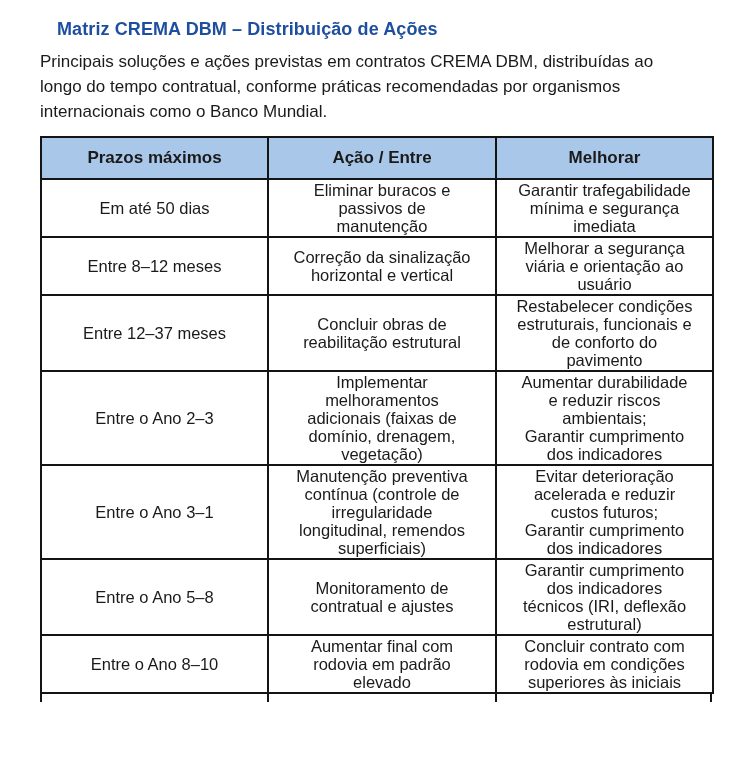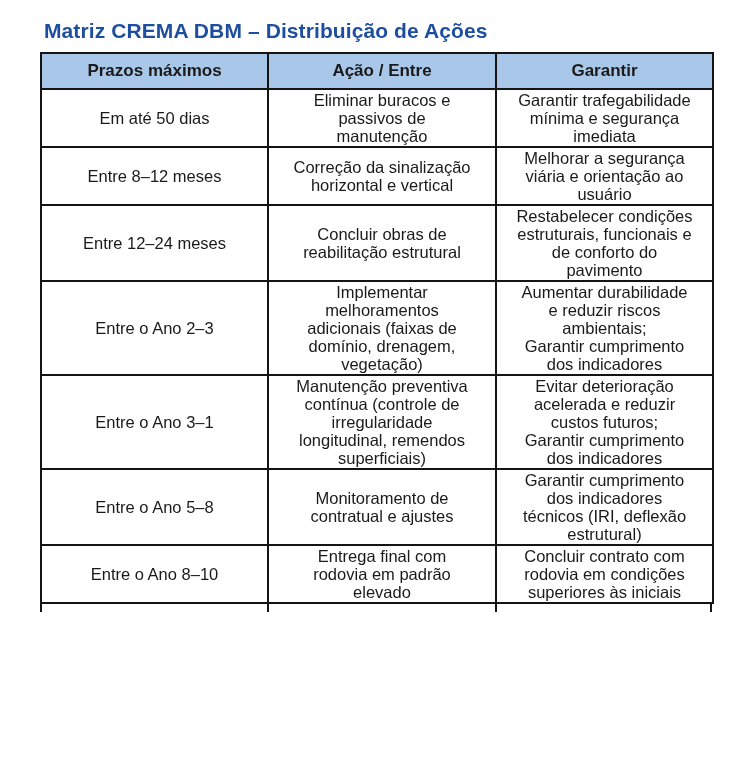--- a/index.html
+++ b/index.html
@@ -13,22 +13,22 @@
     margin: 0; padding: 0;
     background: #ffffff;
     width: 750px; height: 770px;
     font-family: "Liberation Sans", sans-serif;
     color: var(--text-color);
     overflow: hidden;
   }
   .page { padding: 19px 38px 0 40px; }
 
   .doc-title {
-    margin: 0 0 9px 4px;
-    font-size: 21px;
+    margin: 0 0 9px 17px;
+    font-size: 18px;
     font-weight: bold;
     color: var(--title-blue);
     letter-spacing: 0.1px;
   }
   .intro {
     margin: 0 0 12px 0;
     font-size: 17px;
     line-height: 25px;
     white-space: pre-line;
   }
@@ -45,21 +45,21 @@
   table.matrix th, table.matrix td {
     border: 2px solid var(--border-color);
     text-align: center;
     vertical-align: middle;
     overflow: hidden;
   }
   table.matrix th {
     background: var(--header-bg);
     font-size: 17px;
     font-weight: bold;
-    height: 36px;
+    height: 42px;
     padding: 2px;
   }
   table.matrix td {
     font-size: 16.5px;
     line-height: 18px;
     padding: 1px 10px;
     white-space: pre-line;
   }
 
   .continuation {
@@ -75,32 +75,35 @@
   .continuation .stub.s2 { width: 228px; }
   .continuation .stub.s3 { width: 217px; border-right: 2px solid var(--border-color); }
 </style>
 </head>
 <body>
 
 <div class="page">
 
   <h1 class="doc-title">Matriz CREMA DBM – Distribuição de Ações</h1>
 
+  <p class="intro">Principais soluções e ações previstas em contratos CREMA DBM, distribuídas ao
+longo do tempo contratual, conforme práticas recomendadas por organismos
+internacionais como o Banco Mundial.</p>
 
   <table class="matrix">
     <colgroup>
         <col class="c1">
         <col class="c2">
         <col class="c3">
       </colgroup>
     <thead>
       <tr>
         <th>Prazos máximos</th>
         <th>Ação / Entre</th>
-        <th>Garantir</th>
+        <th>Melhorar</th>
       </tr>
     </thead>
     <tbody>
       <tr>
         <td>Em até 50 dias</td>
         <td>Eliminar buracos e
 passivos de
 manutenção</td>
         <td>Garantir trafegabilidade
 mínima e segurança
@@ -108,21 +111,21 @@
       </tr>
       <tr>
         <td>Entre 8–12 meses</td>
         <td>Correção da sinalização
 horizontal e vertical</td>
         <td>Melhorar a segurança
 viária e orientação ao
 usuário</td>
       </tr>
       <tr>
-        <td>Entre 12–24 meses</td>
+        <td>Entre 12–37 meses</td>
         <td>Concluir obras de
 reabilitação estrutural</td>
         <td>Restabelecer condições
 estruturais, funcionais e
 de conforto do
 pavimento</td>
       </tr>
       <tr>
         <td>Entre o Ano 2–3</td>
         <td>Implementar
@@ -153,21 +156,21 @@
         <td>Entre o Ano 5–8</td>
         <td>Monitoramento de
 contratual e ajustes</td>
         <td>Garantir cumprimento
 dos indicadores
 técnicos (IRI, deflexão
 estrutural)</td>
       </tr>
       <tr>
         <td>Entre o Ano 8–10</td>
-        <td>Entrega final com
+        <td>Aumentar final com
 rodovia em padrão
 elevado</td>
         <td>Concluir contrato com
 rodovia em condições
 superiores às iniciais</td>
       </tr>
     </tbody>
   </table>
 
   <div class="continuation">

